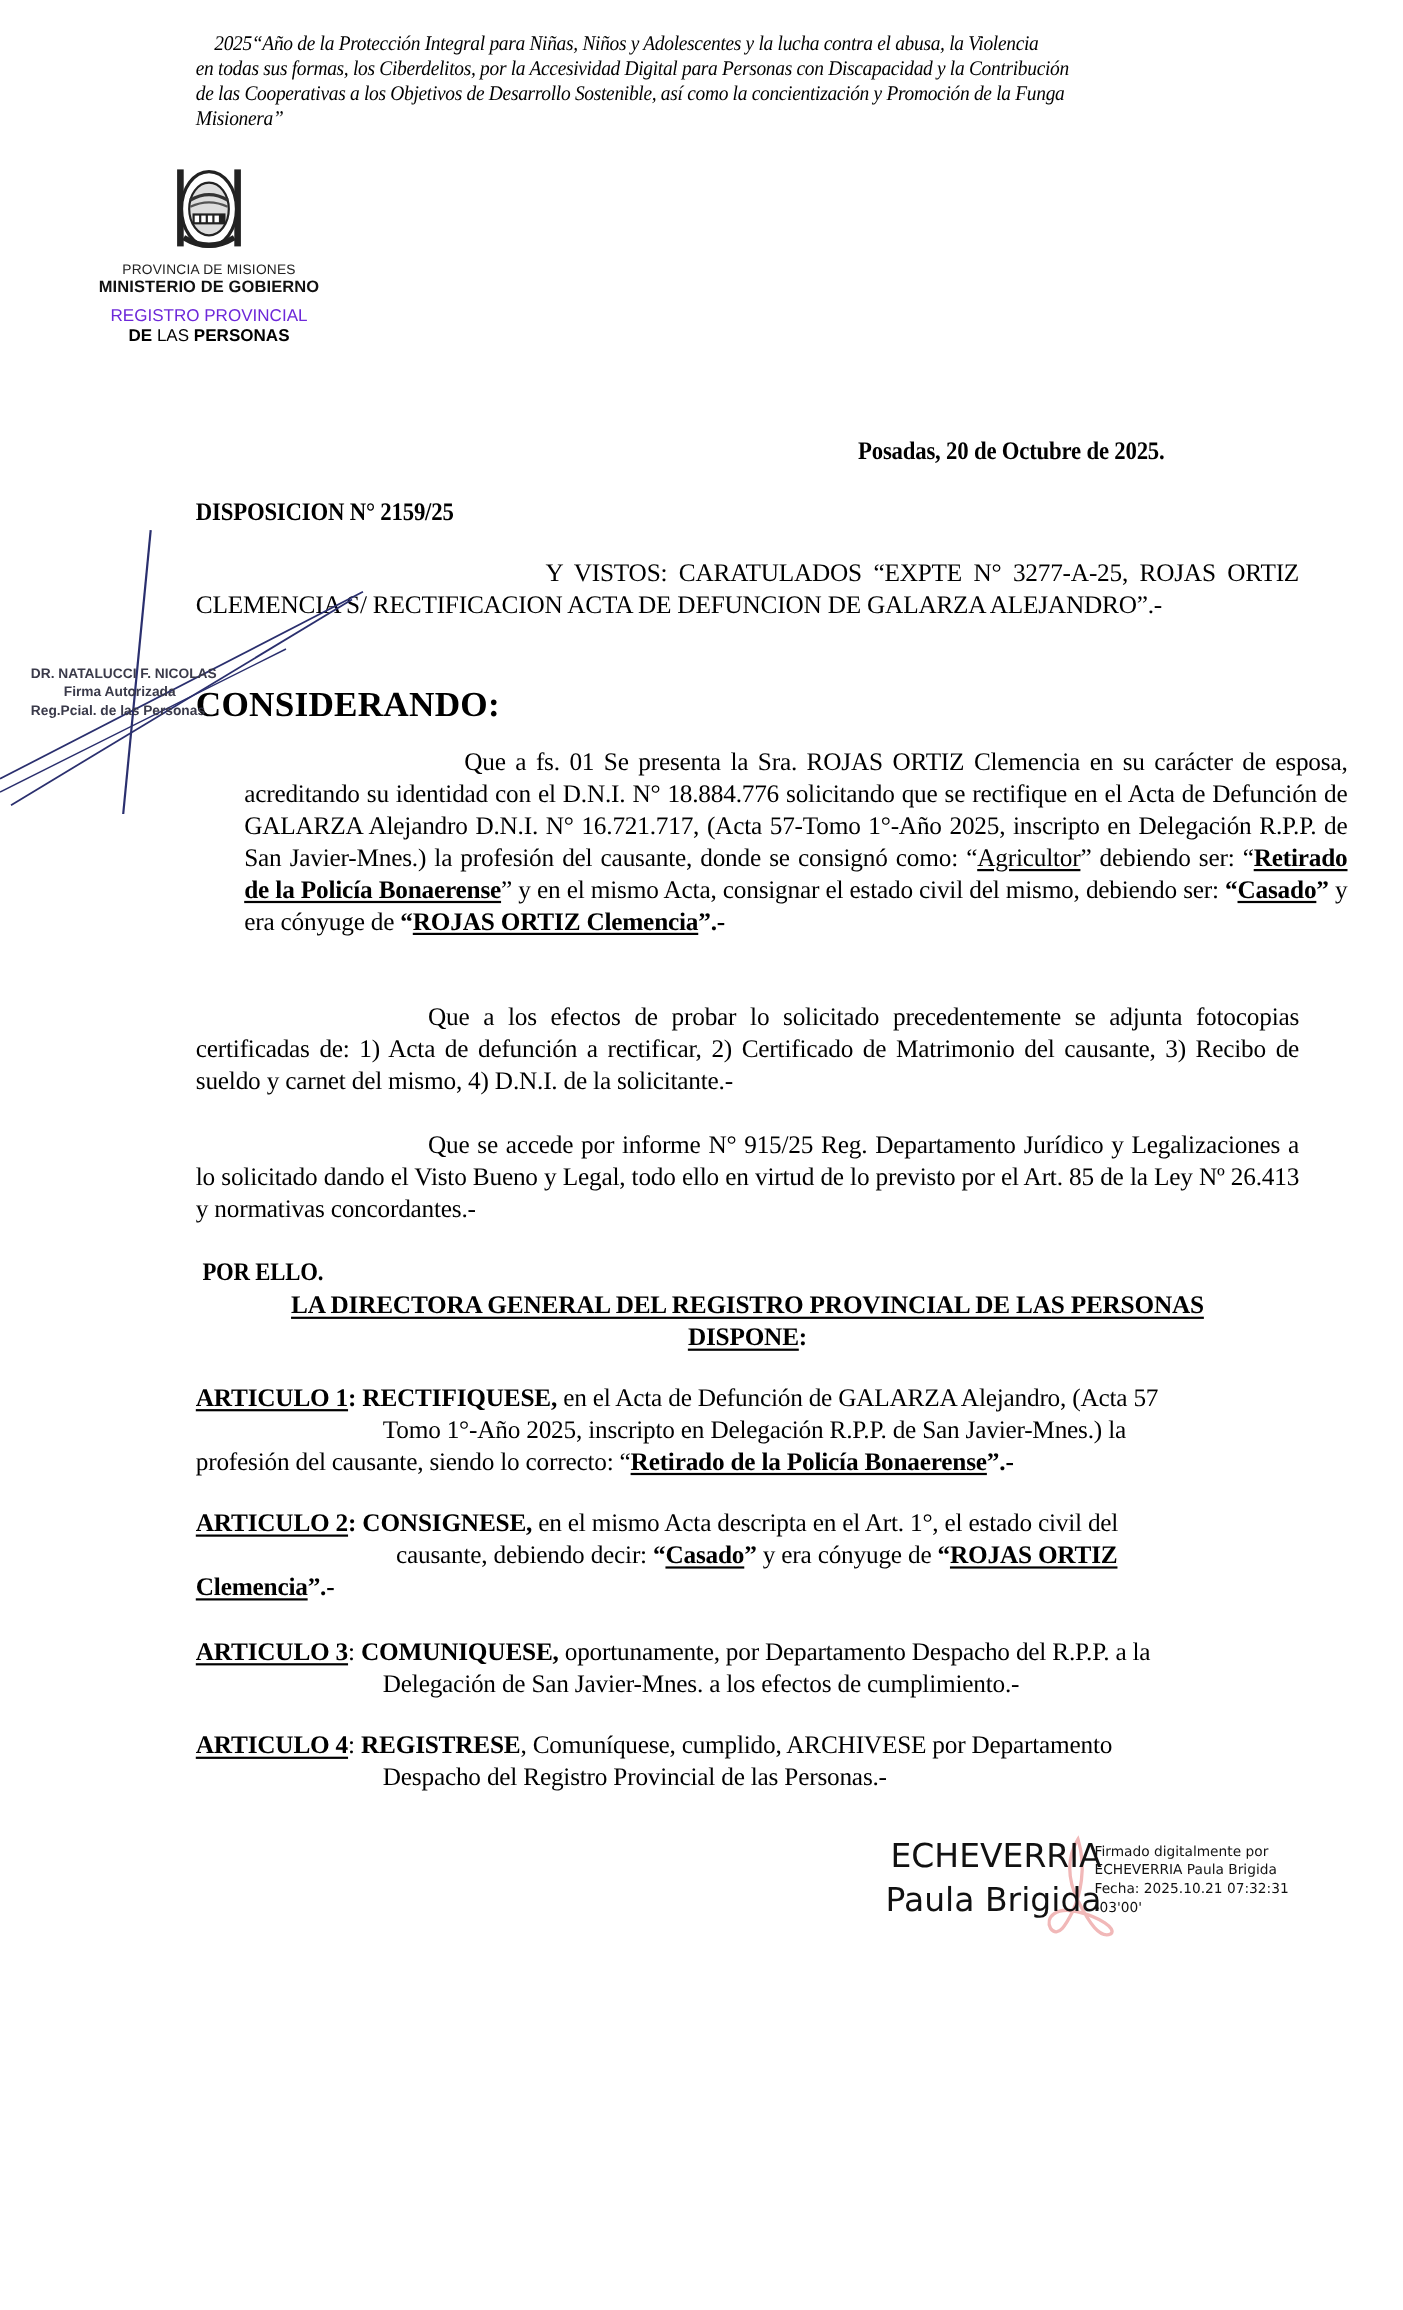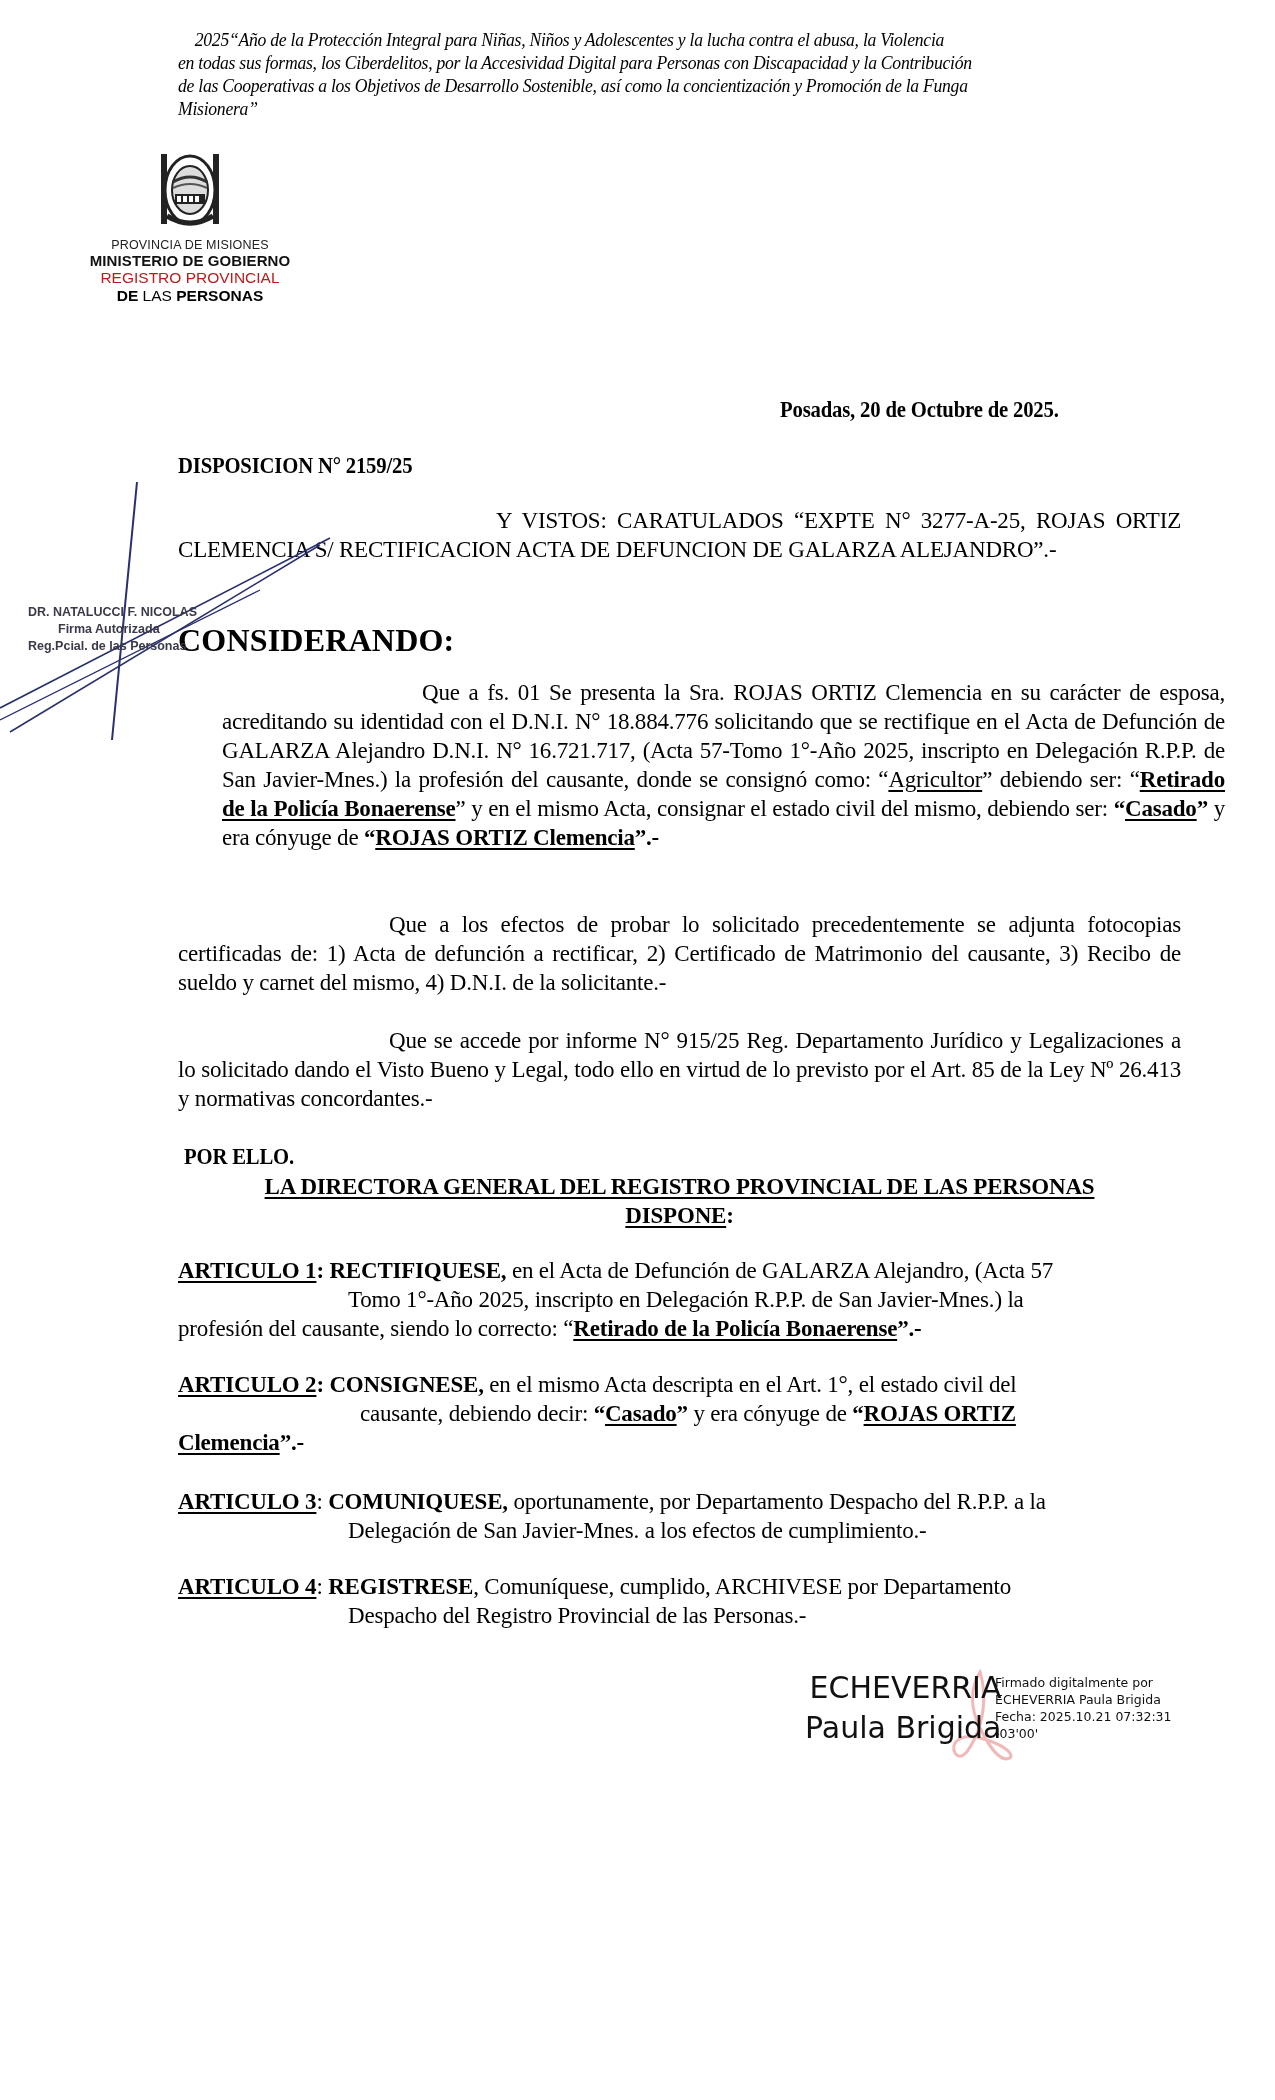--- a/index.html
+++ b/index.html
@@ -10,21 +10,21 @@
   .motto { left: 178px; top: 28px; width: 1010px; font-style: italic; font-size: 19px; line-height: 23px; letter-spacing: -0.3px; transform: scaleX(0.93); transform-origin: left top; width: 1085px; }
   .motto p { margin: 0; }
   .motto .l1 { text-indent: 18px; }
 
   
   .logo-block { left: 60px; top: 150px; width: 260px; text-align: center; font-family: "Liberation Sans", sans-serif; }
   .crest { width: 70px; height: 82px; margin: 0 auto; position: relative; }
   .crest svg { width: 70px; height: 82px; }
   .prov { font-size: 12.5px; color: #222; margin-top: 6px; letter-spacing: 0.2px; }
   .min { font-size: 15px; font-weight: bold; color: #111; letter-spacing: 0.1px; margin-top: 0; }
-  .reg1 { font-size: 15.5px; color: #b91c1c; }
+  .reg1 { font-size: 15.5px; margin-top: 10px; color: #6d28d9; }
   .reg2 { font-size: 15.5px; color: #000; }
   .reg2 b { font-weight: bold; }
 
   
   .txt { font-size: 23px; line-height: 29px; letter-spacing: -0.2px; }
   .cond { transform: scaleX(0.9); transform-origin: left top; }
   .date { left: 780px; top: 395px; font-weight: bold; font-size: 23px; }
   .dispo { left: 178px; top: 451px; font-weight: bold; font-size: 23px; }
   .block { left: 178px; width: 1003px; text-align: justify; }
   .visto { top: 506px; }

